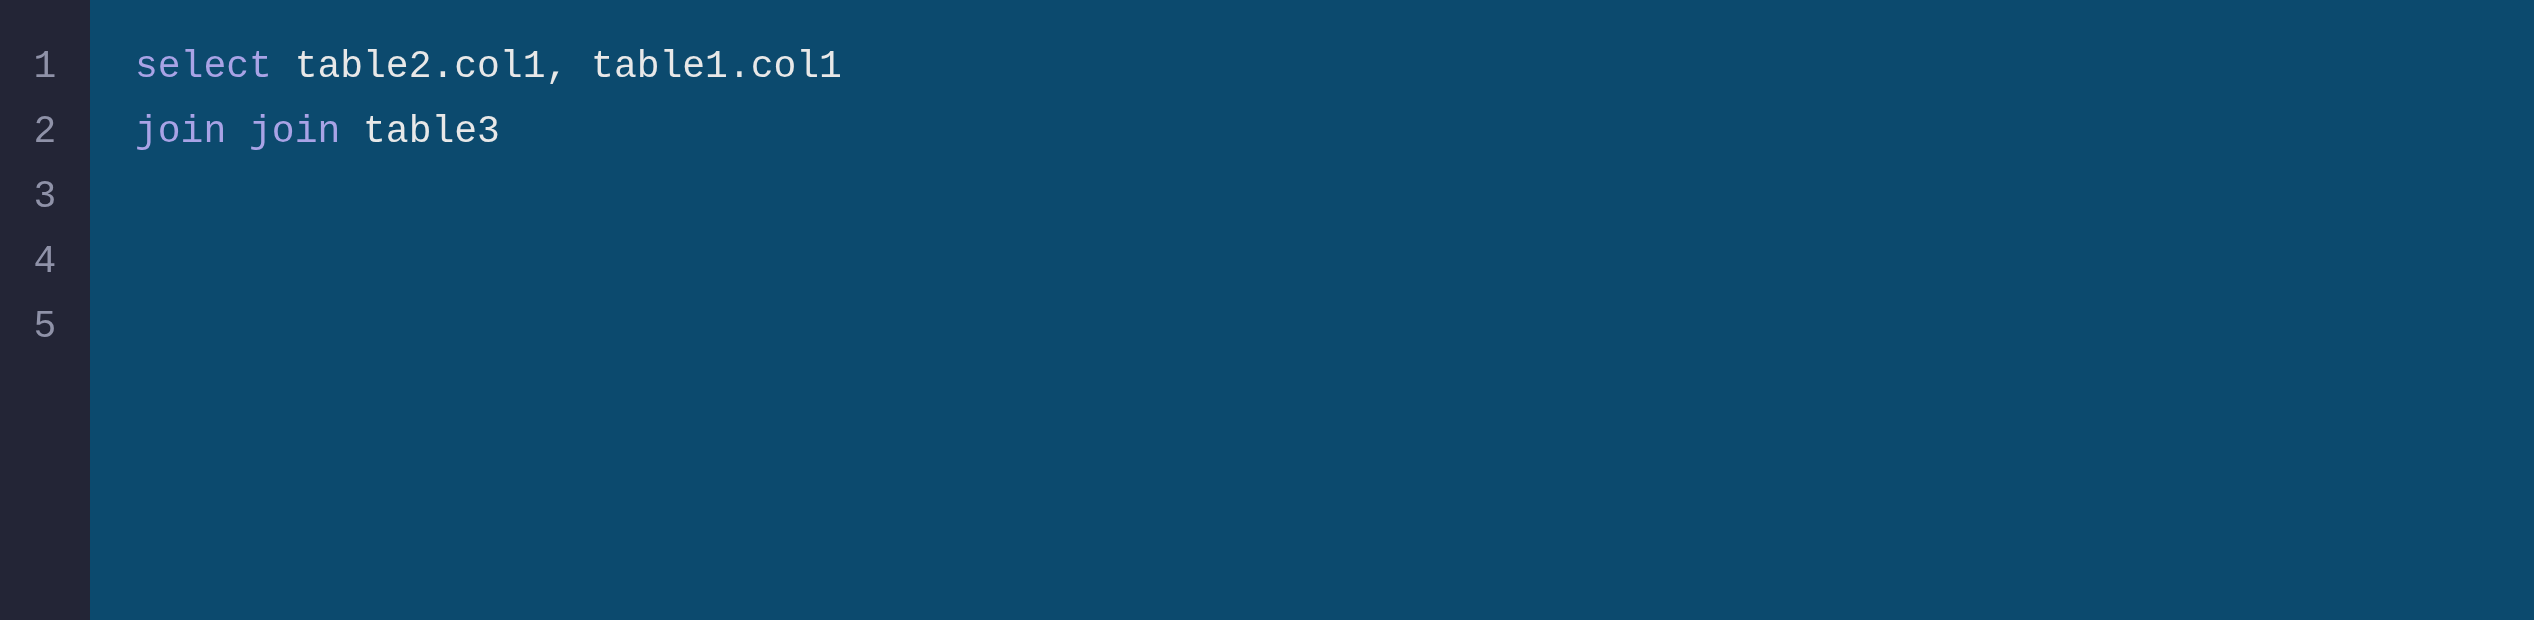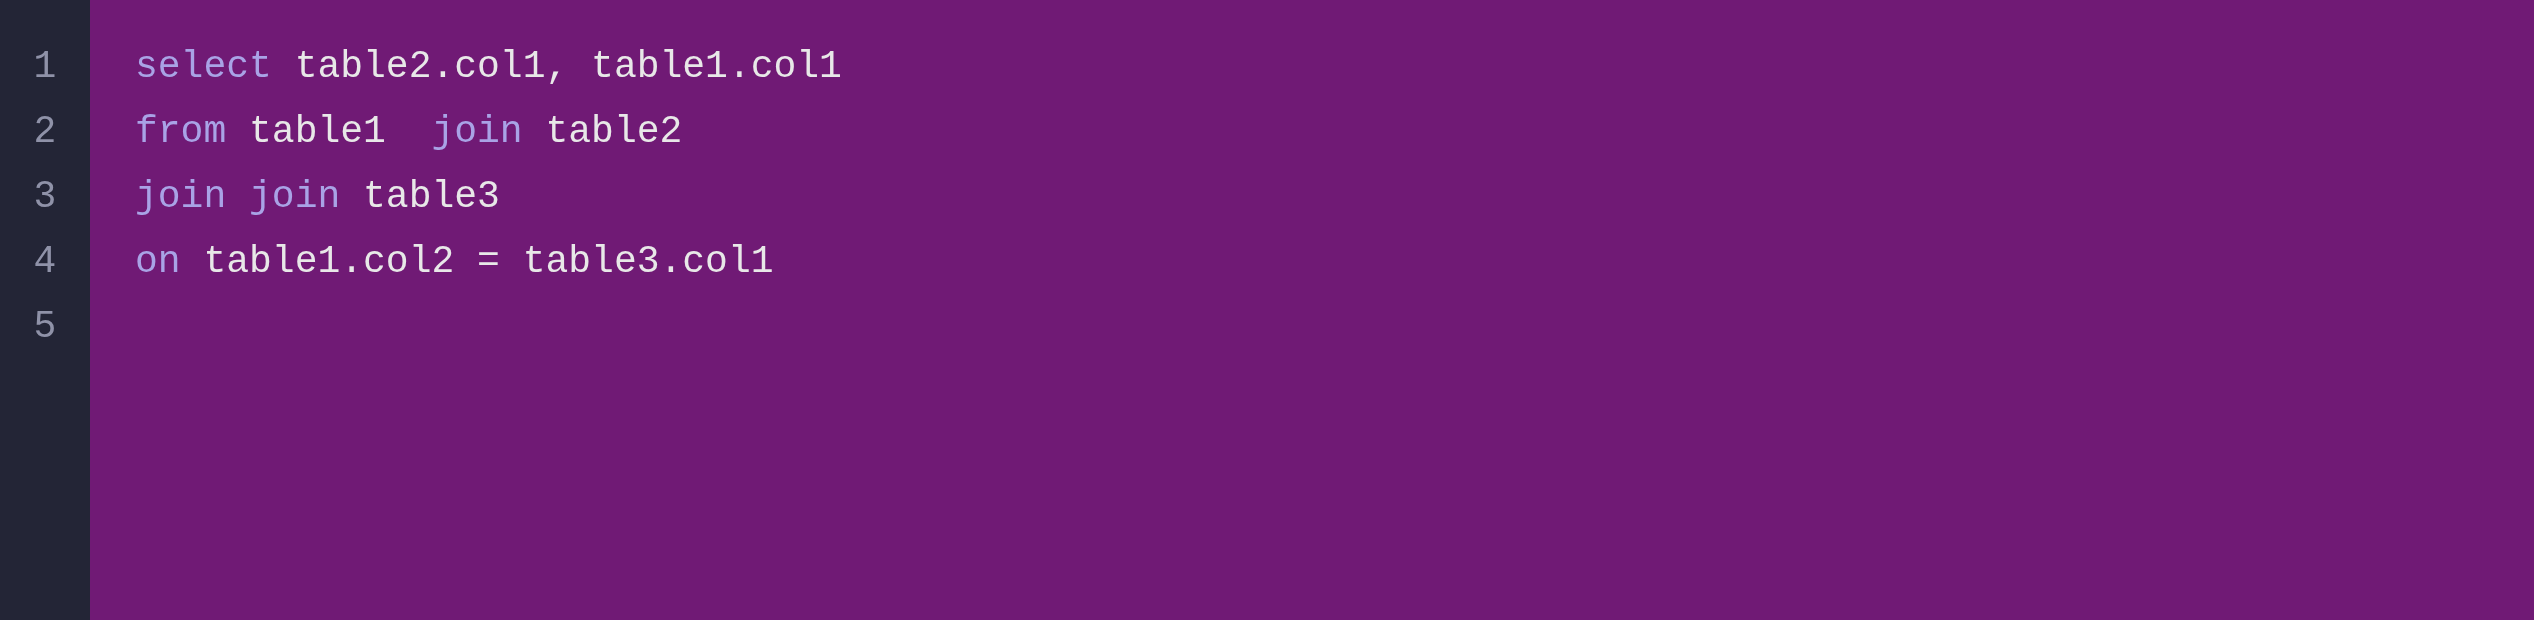--- a/index.html
+++ b/index.html
@@ -23,21 +23,21 @@
       padding-bottom: 34px;
       flex-shrink: 0;
     }
     .line-number {
       color: #8f92a8;
       text-align: center;
       height: 65px;
       line-height: 65px;
     }
     .code-area {
-      background: #701a75;
+      background: #0c4a6e;
       flex: 1;
       padding-top: 34px;
       padding-bottom: 34px;
       padding-left: 45px;
     }
     .code-line {
       height: 65px;
       line-height: 65px;
       white-space: pre;
     }
@@ -54,16 +54,14 @@
 <div class="gutter">
   <div class="line-number">1</div>
   <div class="line-number">2</div>
   <div class="line-number">3</div>
   <div class="line-number">4</div>
   <div class="line-number">5</div>
 </div>
 
 <div class="code-area">
   <div class="code-line"><span class="keyword">select</span><span class="identifier"> table2.col1, table1.col1</span></div>
-  <div class="code-line"><span class="keyword">from</span><span class="identifier"> table1  </span><span class="keyword">join</span><span class="identifier"> table2</span></div>
   <div class="code-line"><span class="keyword">join</span><span class="identifier"> </span><span class="keyword">join</span><span class="identifier"> table3</span></div>
-  <div class="code-line"><span class="keyword">on</span><span class="identifier"> table1.col2 = table3.col1</span></div>
 </div>
 
 </body></html>

